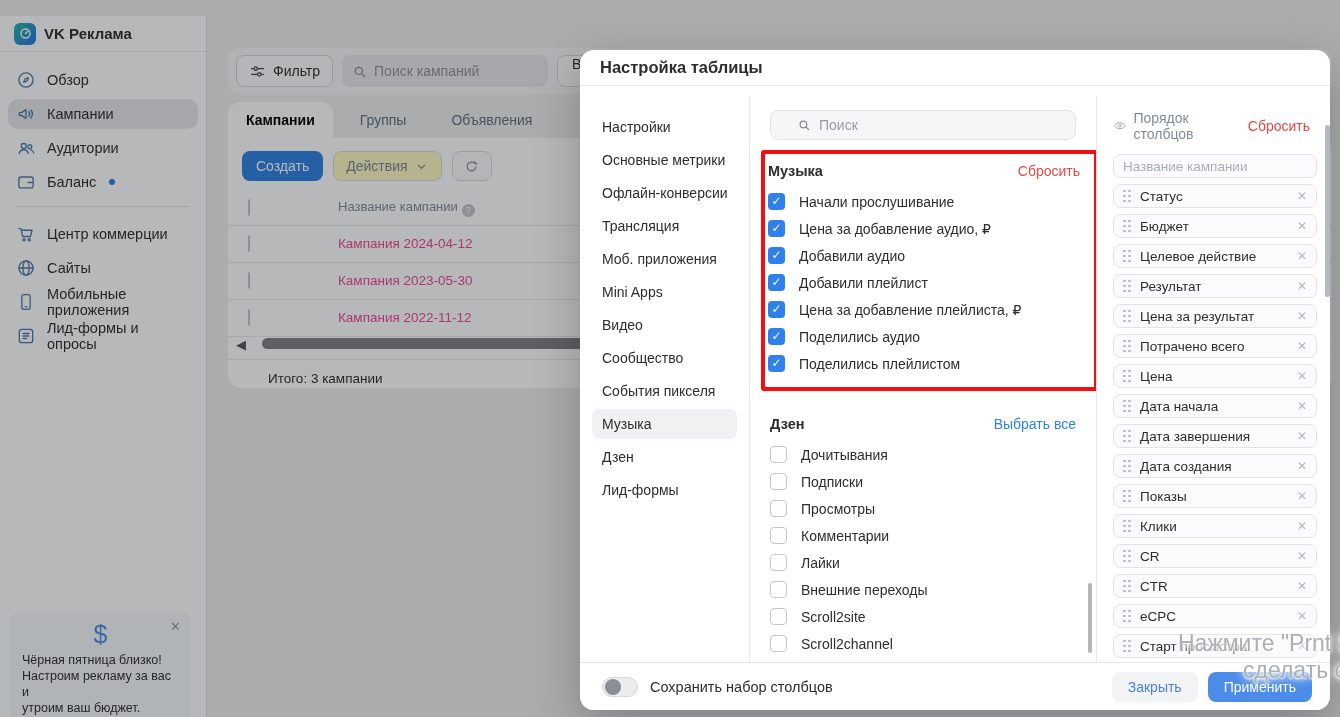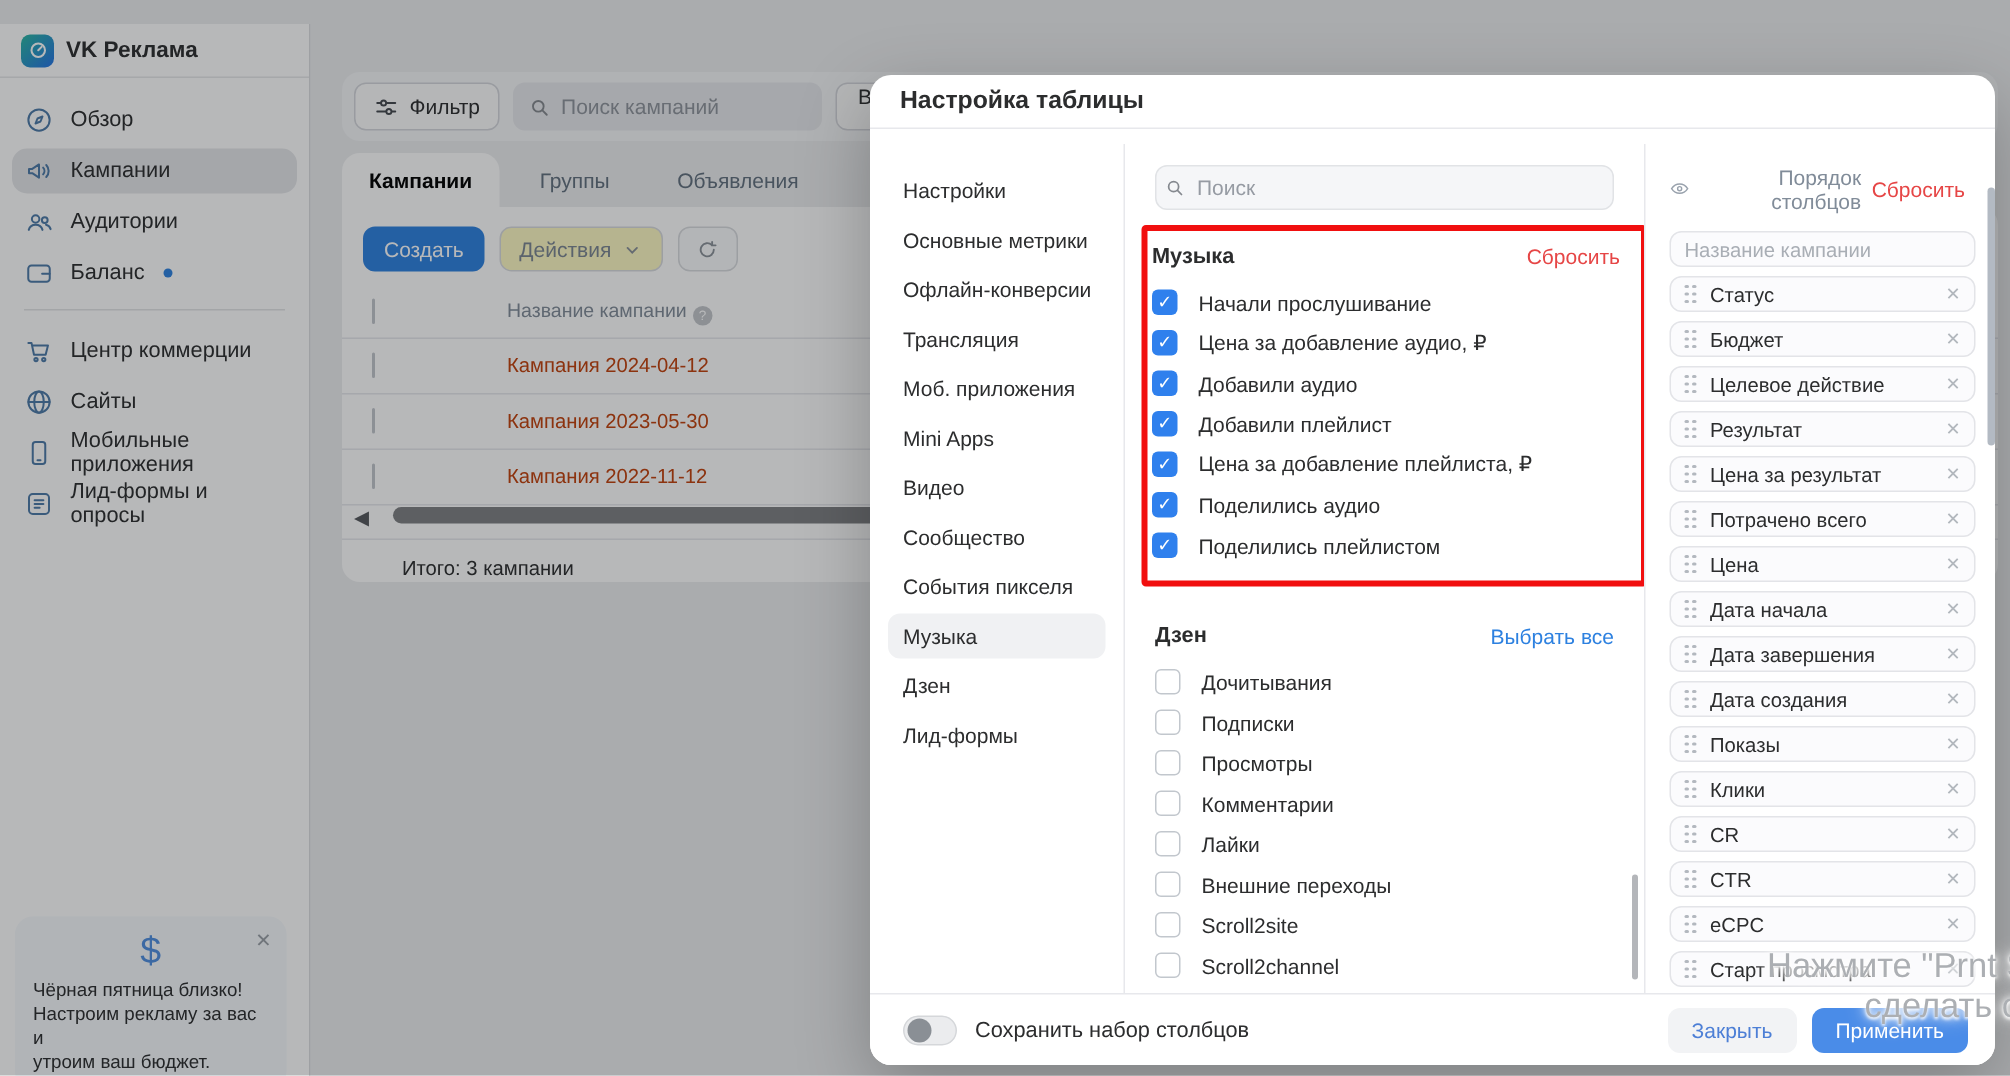--- a/index.html
+++ b/index.html
@@ -66,21 +66,21 @@
   .cmp td { height:37px; border-bottom:1px solid #e7e8ec; font-size:13.5px; }
   .col-chk { width:52px; padding-left:20px; }
   .col-tgl { width:58px; }
   .col-status { width:300px; }
   .cbx { width:16px; height:16px; border:1.5px solid #c2c6cc; border-radius:4px; background:#fff; cursor:pointer; }
   .qicon { display:inline-block; width:13px; height:13px; line-height:13px; border-radius:50%;
     background:#c3c6cb; color:#fff; font-size:9px; text-align:center; margin-left:4px; vertical-align:-2px; }
   .toggle-on { width:31px; height:18px; border-radius:9px; background:#2d81e0; position:relative; cursor:pointer; }
   .toggle-on::after { content:""; position:absolute; right:2px; top:2px; width:14px; height:14px;
     border-radius:50%; background:#fff; }
-  .cmp-link { color:#c2410c; cursor:pointer; }
+  .cmp-link { color:#ec4899; cursor:pointer; }
   .sdot { display:inline-block; width:7px; height:7px; border-radius:50%; background:#d0342c; margin-right:7px; }
   .hscroll { position:relative; height:14px; margin-top:0; }
   .hs-arrow { position:absolute; left:8px; top:0px; color:#55585c; font-size:13px; cursor:pointer; }
   .hs-thumb { position:absolute; left:34px; top:1px; width:1060px; height:11px; border-radius:6px;
     background:#7e8083; cursor:pointer; }
   .total-row { border-top:1px solid #e7e8ec; margin-top:8px; padding:11px 0 0 40px; font-size:13.5px; }
 
   
   .dim { position:absolute; inset:0; background:rgba(18,20,24,0.30); z-index:5; }
 
@@ -91,21 +91,21 @@
     border-bottom:1px solid #e7e8ec; font-size:16.5px; font-weight:bold; }
   .m-nav { position:absolute; left:0; top:46px; bottom:48px; width:170px;
     border-right:1px solid #e7e8ec; padding-top:16px; }
   .m-nav-item { height:30px; margin:0 12px 3px; padding:0 10px; border-radius:8px;
     display:flex; align-items:center; font-size:14px; cursor:pointer; white-space:nowrap; }
   .m-nav-item.active { background:#f0f1f3; }
 
   .m-mid { position:absolute; left:170px; top:46px; bottom:48px; width:347px;
     border-right:1px solid #e7e8ec; padding:14px 20px 0; overflow:hidden; }
   .m-search { height:30px; background:#f5f6f8; border:1px solid #e1e3e6; border-radius:8px;
-    display:flex; align-items:center; gap:8px; padding:0 5px; }
+    display:flex; align-items:center; gap:8px; padding:0 26px; }
   .m-search .i { width:14px; height:14px; color:#85898f; flex:none; }
   .m-search input { border:none; outline:none; background:transparent; width:100%; font-size:14px;
     font-family:inherit; }
   .m-search input::placeholder { color:#969ba3; }
   .m-section { margin-top:10px; }
   .m-section.highlighted { border:4px solid #f10f0f; border-radius:3px;
     margin:10px -22px 16px -9px; padding:0 14px 10px 3px; }
   .sec-head { height:34px; display:flex; align-items:center; justify-content:space-between; }
   .sec-title { font-weight:bold; font-size:14.5px; }
   .sec-action { font-size:14px; cursor:pointer; }
@@ -116,21 +116,21 @@
   .chk.on { background:#2f80ed; }
   .chk.on::after { content:"\2713"; position:absolute; inset:0; color:#fff; font-size:12px;
     line-height:17px; text-align:center; font-weight:bold; }
   .chk.off { background:#fff; border:1.5px solid #c2c7cd; }
   .chk-label { font-size:14px; }
   .mid-scroll { position:absolute; left:508px; top:533px; width:4px; height:70px;
     background:#b4b6ba; border-radius:2px; z-index:11; }
 
   .m-right { position:absolute; left:517px; top:46px; bottom:48px; width:233px; padding:14px 10px 0 16px; }
   .order-head { display:flex; align-items:center; gap:7px; }
-  .order-title { color:#818c99; font-size:14px; flex:1 1 auto; display:flex; align-items:center; gap:7px;text-align:right; }
+  .order-title { color:#818c99; font-size:14px; flex:1 1 auto; display:flex; align-items:center; gap:7px; }
   .order-title .i { width:15px; height:15px; color:#99a2ad; }
   .order-reset { color:#e64646; font-size:14px; cursor:pointer; margin-right:10px; }
   .pill-list { margin-top:12px; }
   .pill { width:204px; height:24px; margin-bottom:6px; border:1px solid #e3e4e8; border-radius:8px;
     background:#fbfbfd; display:flex; align-items:center; padding:0 9px; font-size:13.5px; cursor:grab; }
   .pill.fixed { color:#a9aeb5; cursor:default; }
   .drag-dots { width:8px; height:13px; position:relative; flex:none; margin-right:9px; }
   .drag-dots::before { content:""; position:absolute; left:0; top:0; width:2.5px; height:2.5px;
     border-radius:50%; background:#b3b8bf;
     box-shadow:5px 0 0 #b3b8bf,0 5px 0 #b3b8bf,5px 5px 0 #b3b8bf,0 10px 0 #b3b8bf,5px 10px 0 #b3b8bf; }

